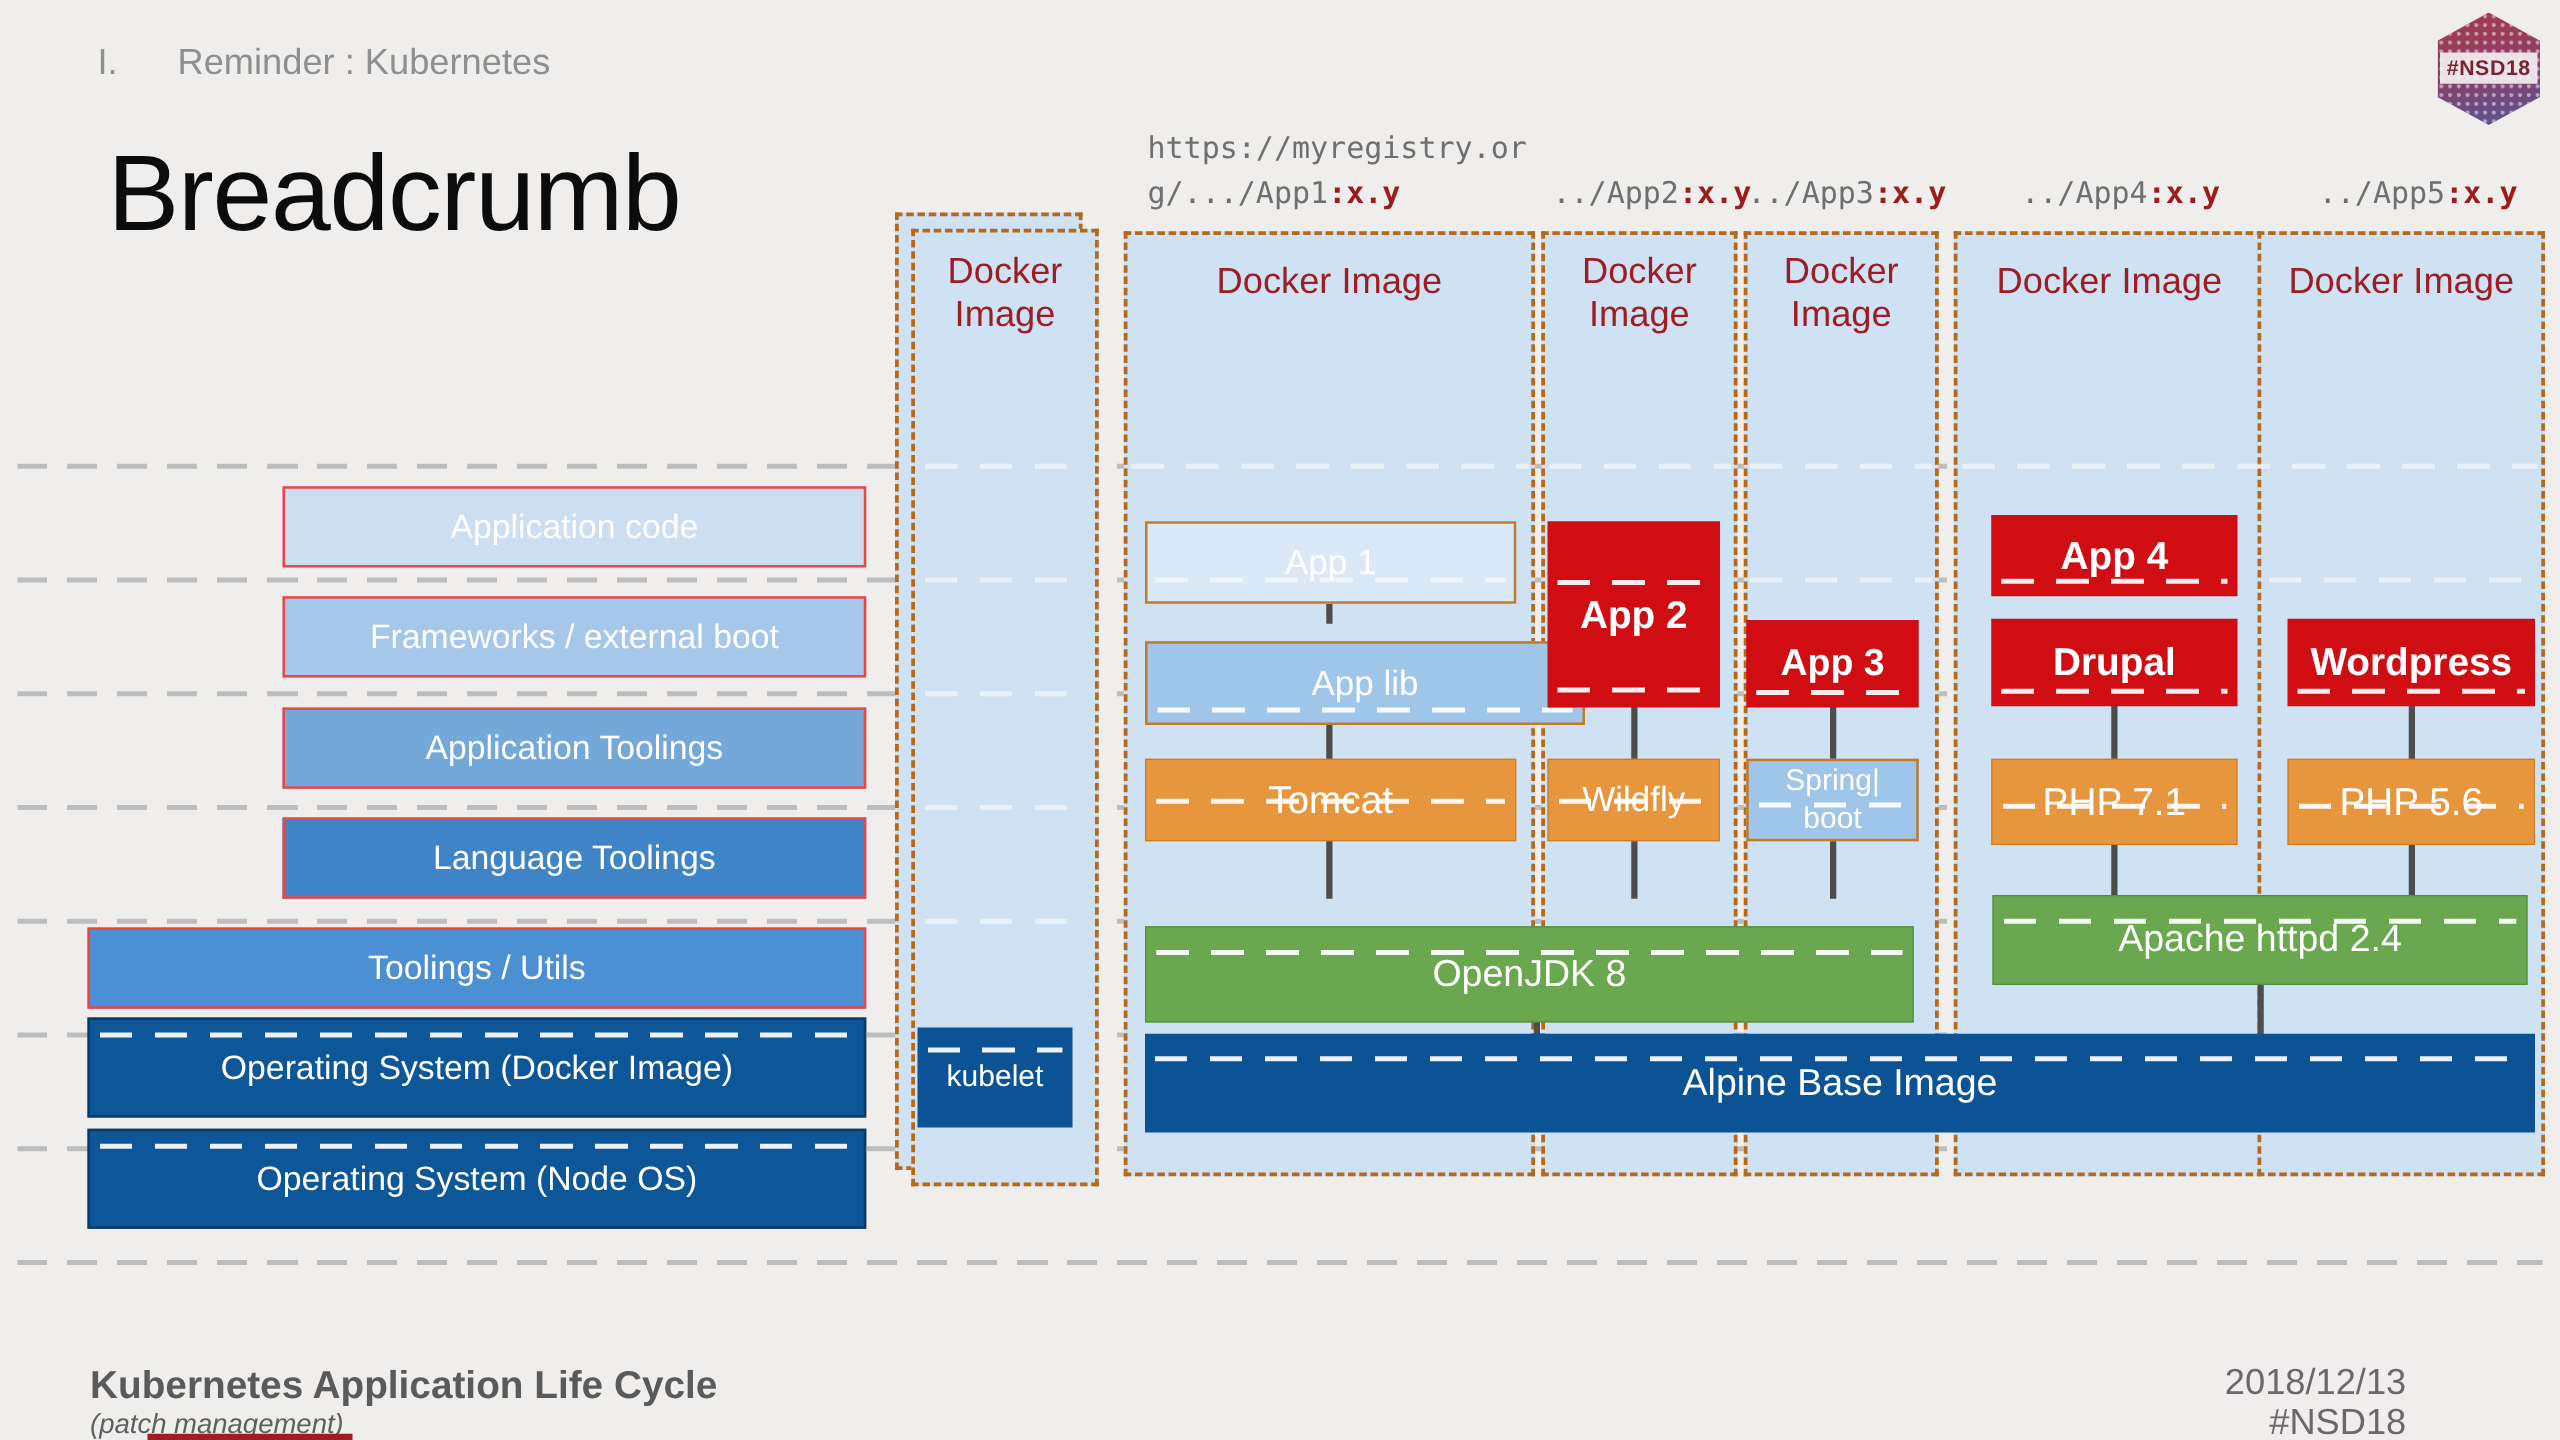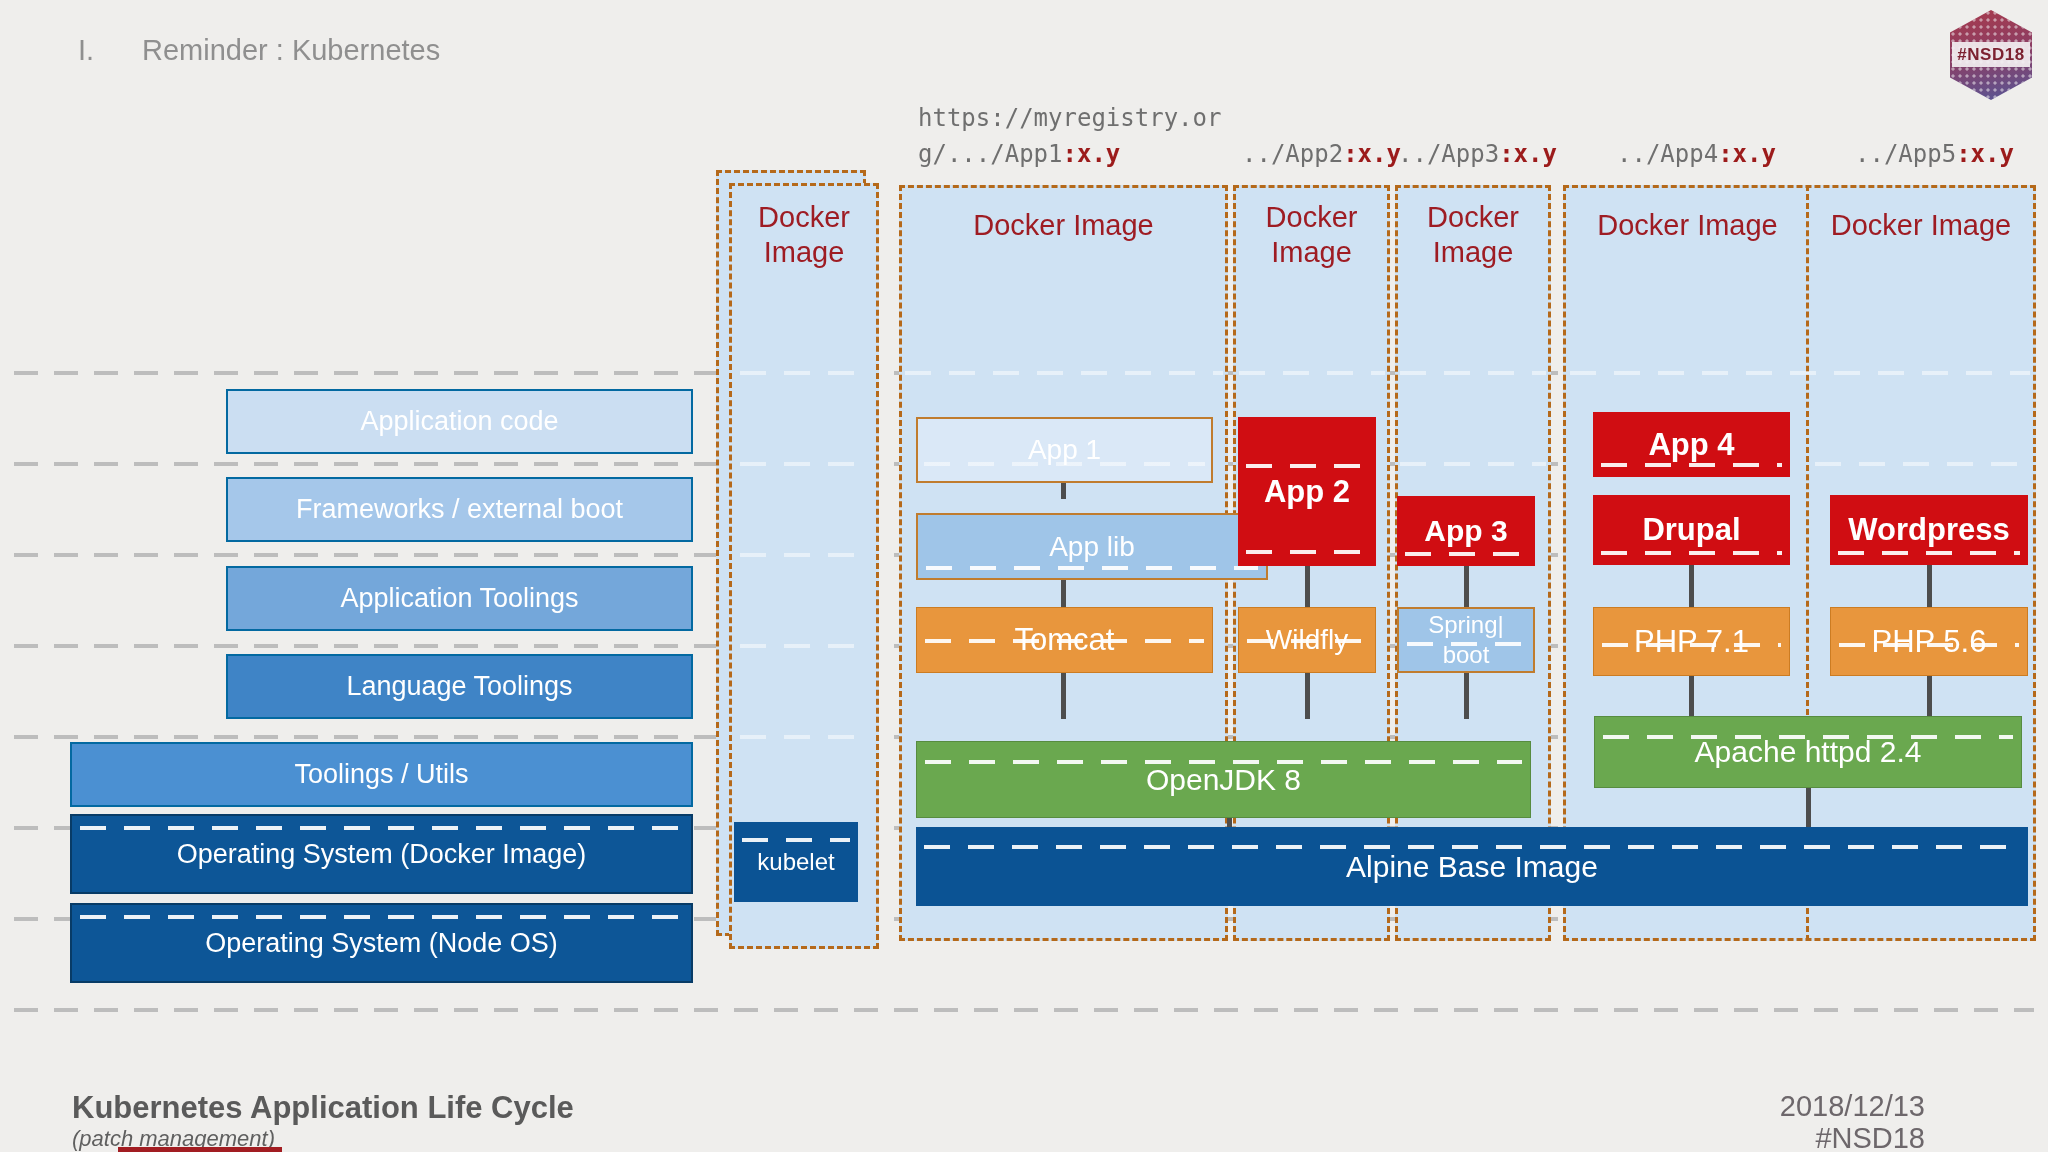--- a/index.html
+++ b/index.html
@@ -23,21 +23,21 @@
     font-size:17px;font-weight:bold;color:#7c2130;letter-spacing:.5px;}
   
   .mono{font-family:"DejaVu Sans Mono",monospace;font-size:24px;color:#6f6f6f;position:absolute;white-space:nowrap;}
   .mono b{color:#9c1b1b;font-weight:bold;}
   
   .gline{position:absolute;left:14px;width:2020px;height:4px;z-index:0;
     background:repeating-linear-gradient(90deg,#bdbdbd 0 24px,rgba(0,0,0,0) 24px 40px);}
   
   .layer{position:absolute;display:flex;align-items:center;justify-content:center;
     color:#fff;font-size:27px;z-index:3;box-sizing:border-box;}
-  .lb{border:2px solid #0369a1;}
+  .lb{border:2px solid #ef4444;}
   .layer .lbl{position:relative;z-index:1;}
   
   .col{position:absolute;background:#cfe2f3;border:3px dashed #b5691a;box-sizing:border-box;z-index:1;}
   .col-title{position:absolute;z-index:2;color:#9e1c23;font-size:29px;text-align:center;line-height:35px;}
   .cdivider{position:absolute;left:1806px;top:185px;height:756px;width:0;
     border-left:3px dashed #b5691a;z-index:2;}
   
   .wdash{position:absolute;left:8px;right:8px;height:4px;z-index:0;
     background:repeating-linear-gradient(90deg,rgba(255,255,255,.92) 0 26px,rgba(0,0,0,0) 26px 44px);}
   .fdash{position:absolute;height:4px;z-index:2;
@@ -60,20 +60,21 @@
   .foot-tag{position:absolute;left:1700px;width:225px;top:1122px;font-size:29px;color:#6d676b;text-align:right;}
   .progress{position:absolute;left:118px;top:1147px;width:164px;height:5px;background:#a21d22;}
 </style>
 </head>
 <body>
 
 <div class="stage">
 
   <div class="hdr-num">I.</div>
   <div class="hdr-title">Reminder : Kubernetes</div>
+  <div class="slide-title">Breadcrumb</div>
 
   <div class="logo">
     <div class="logo-band">#NSD18</div>
   </div>
 
   <div class="mono" style="left:918px;top:104px;">https://myregistry.or</div>
   <div class="mono" style="left:918px;top:140px;"><span>g/.../App1</span><b>:x.y</b></div>
   <div class="mono" style="left:1242px;top:140px;"><span>../App2</span><b>:x.y</b></div>
   <div class="mono" style="left:1398px;top:140px;"><span>../App3</span><b>:x.y</b></div>
   <div class="mono" style="left:1617px;top:140px;"><span>../App4</span><b>:x.y</b></div>

